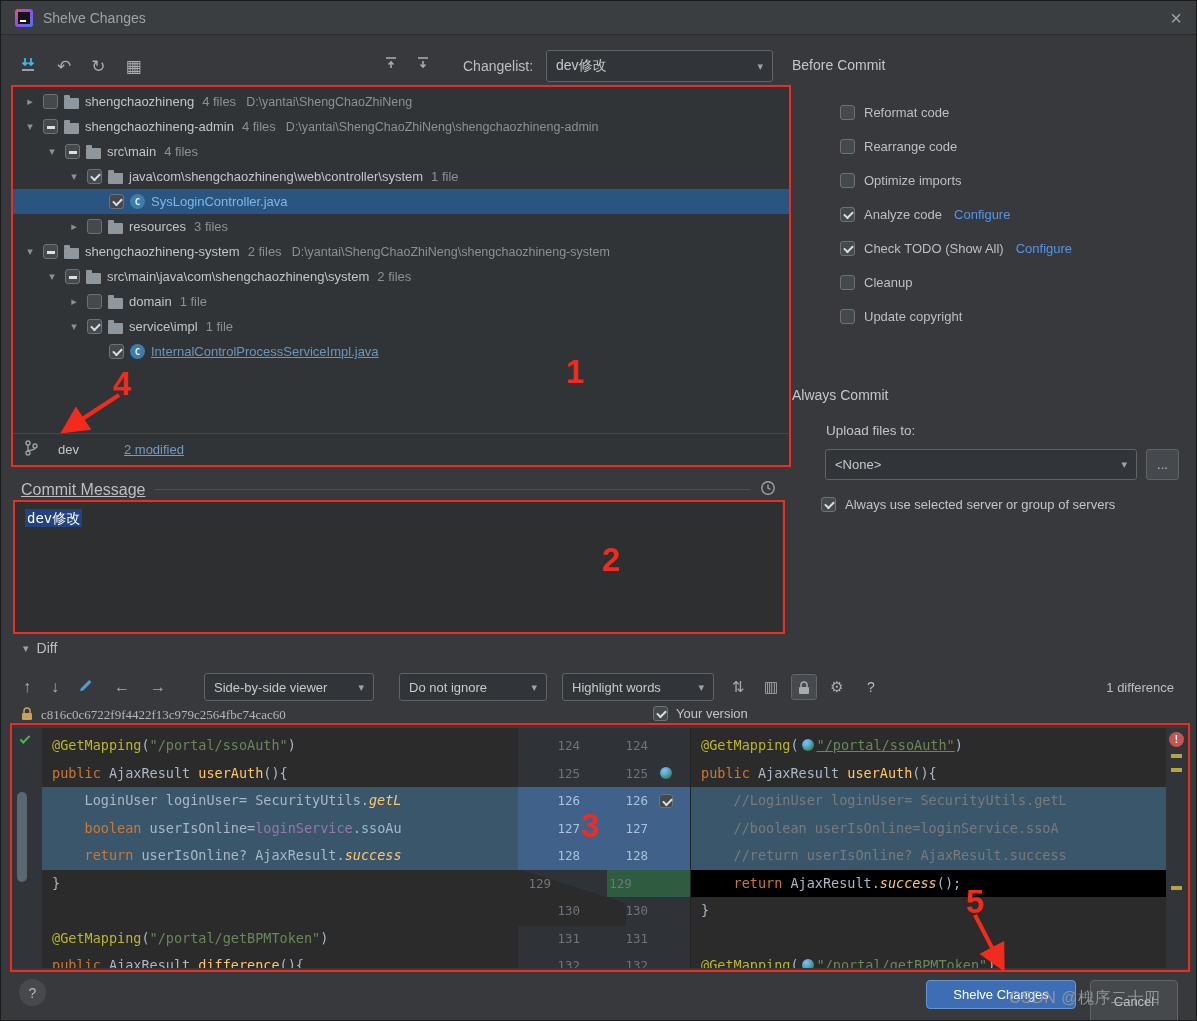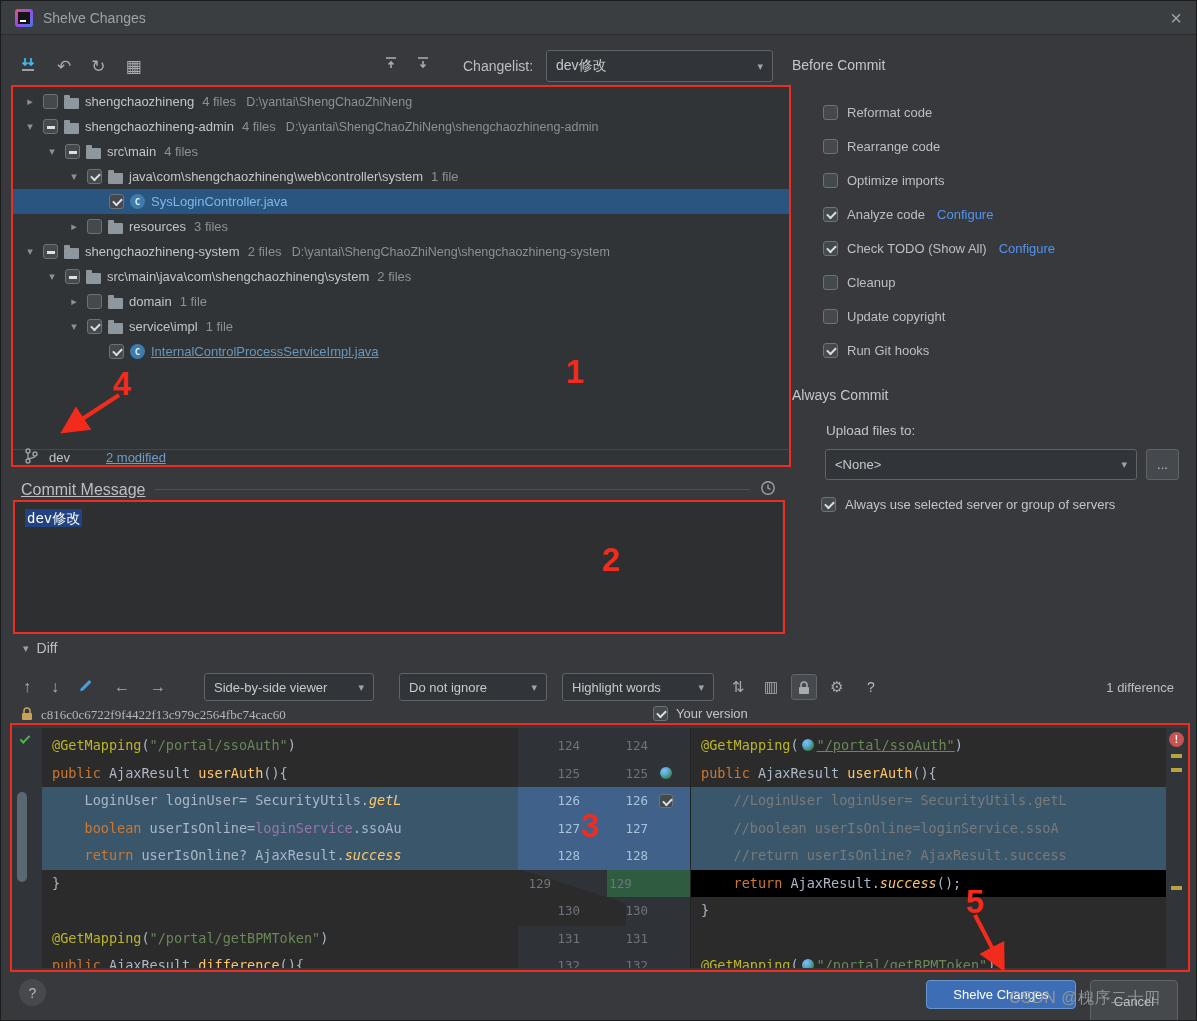--- a/index.html
+++ b/index.html
@@ -35,21 +35,21 @@
   .cb.partial::after{content:"";position:absolute;left:3px;top:6px;width:8px;height:3px;background:#dce0e3;}
   .cb.small{width:14px;height:14px;}
   .node-icon.folder{width:15px;height:11px;background:#8e979e;border-radius:1px;position:relative;flex:none;margin-top:3px;}
   .node-icon.folder::before{content:"";position:absolute;top:-3px;left:0;width:6px;height:3px;background:#8e979e;border-radius:1px 1px 0 0;}
   .node-icon.class{width:15px;height:15px;border-radius:50%;background:#3f7cae;color:#eaf5fd;font-size:9px;font-weight:bold;display:flex;align-items:center;justify-content:center;flex:none;font-family:"DejaVu Sans Mono",monospace;}
   .node-label{color:#c2c4c6;}
   .node-label.file-blue{color:#7db8e8;}
   .node-label.file-link{color:#6897bb;text-decoration:underline;}
   .node-meta{color:#8c9094;font-size:13px;margin-left:2px;}
   .node-path{color:#8c9094;font-size:12.5px;margin-left:4px;}
-  .branch-row{position:absolute;left:0;right:0;bottom:0;height:16px;display:flex;align-items:center;gap:10px;padding:0 10px;border-top:1px solid #45484b;background:#313437;}
+  .branch-row{position:absolute;left:0;right:0;bottom:0;height:32px;display:flex;align-items:center;gap:19px;padding:0 10px;border-top:1px solid #45484b;background:#313437;}
   .branch-name{color:#c2c4c6;}
   .modified-count{color:#6d9ec9;margin-left:26px;text-decoration:underline;}
   
   #commit-label-row{position:absolute;left:20px;top:479px;width:755px;display:flex;align-items:center;gap:10px;}
   #commit-label-row .lbl{font-size:16px;color:#bdbfc1;flex:none;text-decoration:underline;}
   .h-line{flex:1;height:1px;background:#4d5053;}
   #commit-box{position:absolute;left:14px;top:501px;width:767px;height:130px;background:#2d2f31;padding:8px 10px;font-family:"DejaVu Sans Mono",monospace;font-size:14px;}
   .sel-text{background:#214283;color:#fff;padding:1px 2px;}
   
   #diff-header{position:absolute;left:22px;top:639px;display:flex;gap:8px;align-items:center;font-size:14px;color:#bdbfc1;}
@@ -88,21 +88,21 @@
   .t-a{color:#bbb529;}  .t-k{color:#cc7832;}  .t-s{color:#6a8759;}
   .t-su{color:#6a8759;text-decoration:underline;}
   .t-c{color:#7a7a7a;}  .t-m{color:#ffc66b;}  .t-ms{color:#ffc66b;font-style:italic;}
   .t-f{color:#9876aa;}  .t-p{color:#a9b7c6;}
   .globe-icon{display:inline-block;width:12px;height:12px;border-radius:50%;margin:0 3px;vertical-align:-1px;background:radial-gradient(circle at 35% 30%,#7cc4e8 0%,#5aa9d8 35%,#3f8a55 70%,#2f6b42 100%);}
   .err-badge{position:absolute;top:4px;left:3px;width:15px;height:15px;border-radius:50%;background:#c75450;color:#fff;font-size:10px;font-weight:bold;display:flex;align-items:center;justify-content:center;}
   .mark-y{position:absolute;left:5px;width:11px;height:4px;background:#b8a33c;}
   
   .panel-title{font-size:14px;color:#c4c6c8;}
   #before-commit{position:absolute;left:791px;top:56px;width:400px;}
-  .bc-list{padding-left:31px;margin-top:22px;}
+  .bc-list{padding-left:48px;margin-top:22px;}
   .bc-item{height:34px;display:flex;align-items:center;gap:9px;}
   .bc-link{color:#5394ec;margin-left:3px;}
   #after-commit{position:absolute;left:791px;top:386px;width:402px;height:160px;}
   .upload-label{position:absolute;left:34px;top:36px;font-size:13.5px;color:#c2c4c6;}
   #server-combo{position:absolute;left:33px;top:62px;width:312px;height:31px;font-size:13px;}
   #browse-btn{position:absolute;left:354px;top:62px;width:33px;height:31px;background:#45494d;border:1px solid #5f6468;border-radius:3px;color:#bdbfc1;display:flex;align-items:center;justify-content:center;}
   .always-row{position:absolute;left:29px;top:110px;display:flex;gap:9px;align-items:center;width:380px;font-size:13px;color:#c2c4c6;}
   
   #help-btn{position:absolute;left:18px;top:978px;width:27px;height:27px;border-radius:50%;background:#47494c;color:#b6b8ba;display:flex;align-items:center;justify-content:center;font-size:14px;}
   #shelve-btn{position:absolute;left:925px;top:979px;width:150px;height:29px;background:#3d6db5;border:1px solid #6a96cf;border-radius:4px;color:#fff;display:flex;align-items:center;justify-content:center;font-size:13px;}
@@ -436,24 +436,20 @@
         <span class="bc-link">Configure</span>
       </div>
       <div class="bc-item">
         <span class="cb"></span>
         <span>Cleanup</span>
       </div>
       <div class="bc-item">
         <span class="cb"></span>
         <span>Update copyright</span>
       </div>
-      <div class="bc-item">
-        <span class="cb checked"></span>
-        <span>Run Git hooks</span>
-      </div>
     </div>
 </div>
 <div id="after-commit">
   <div class="panel-title">Always Commit</div>
   <div class="upload-label">Upload files to:</div>
   <div class="combo" id="server-combo">
     <span>&lt;None&gt;</span>
     <span class="arrow">▾</span>
   </div>
   <div id="browse-btn">...</div>

